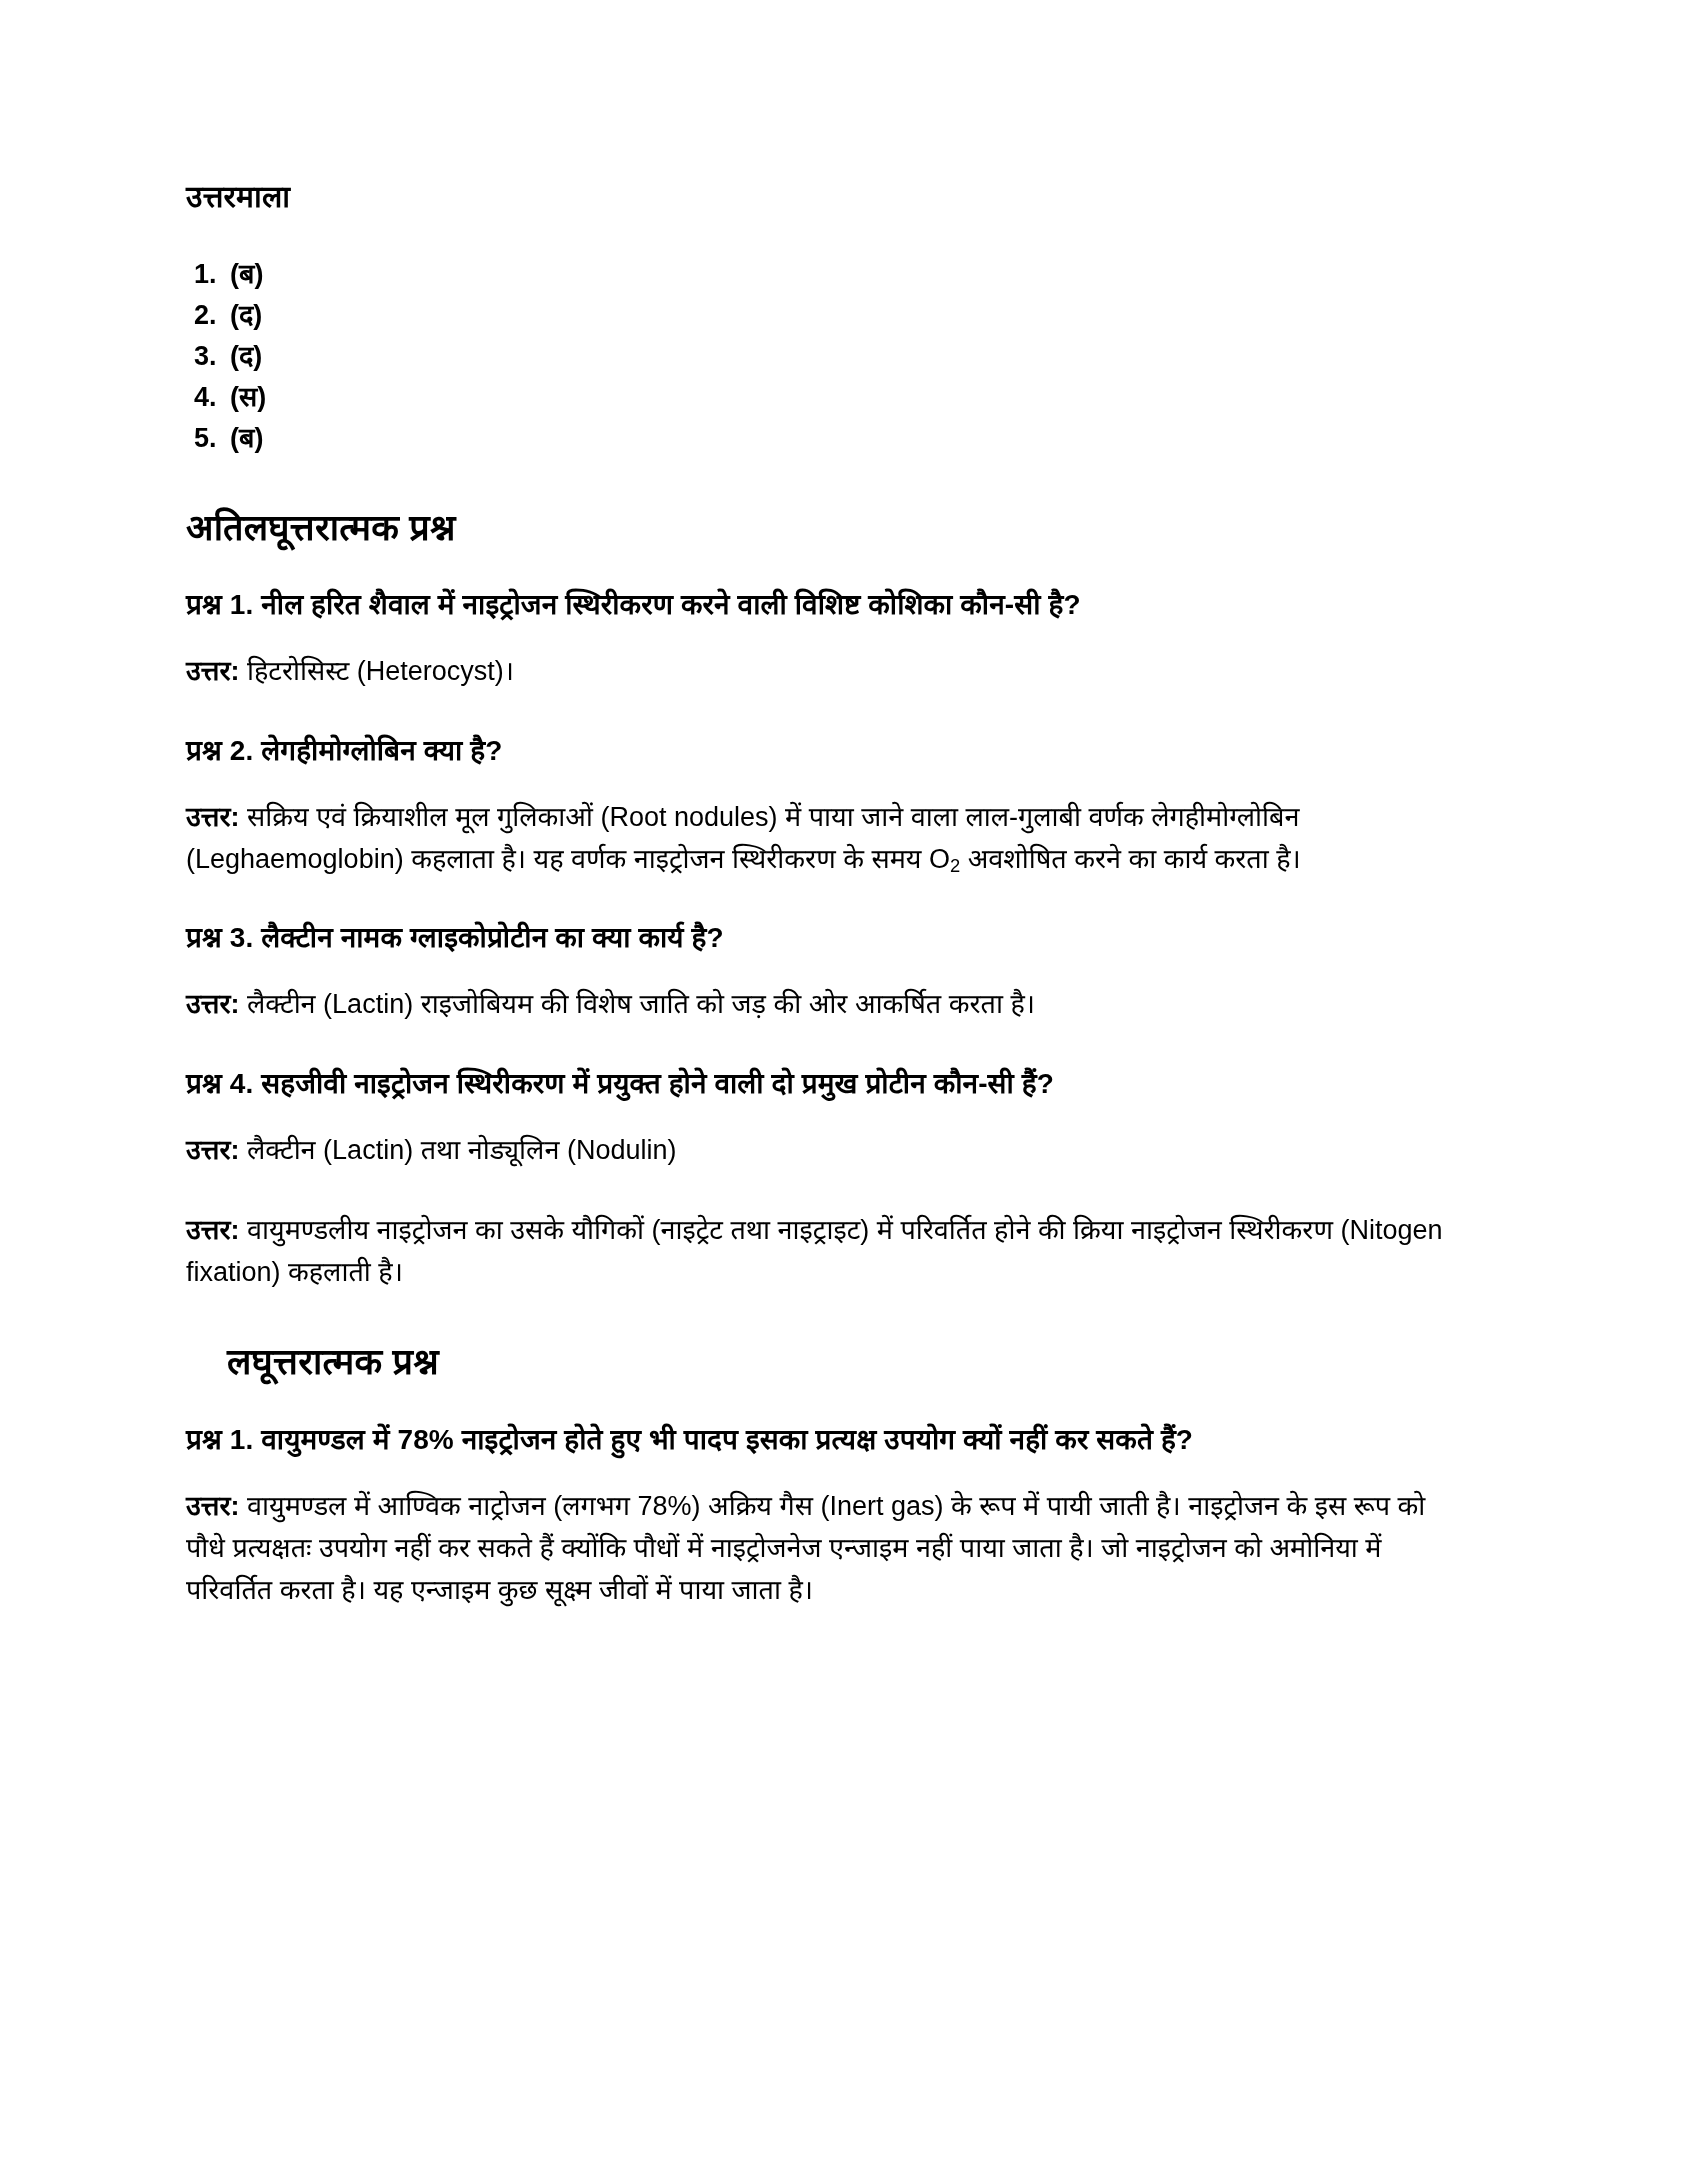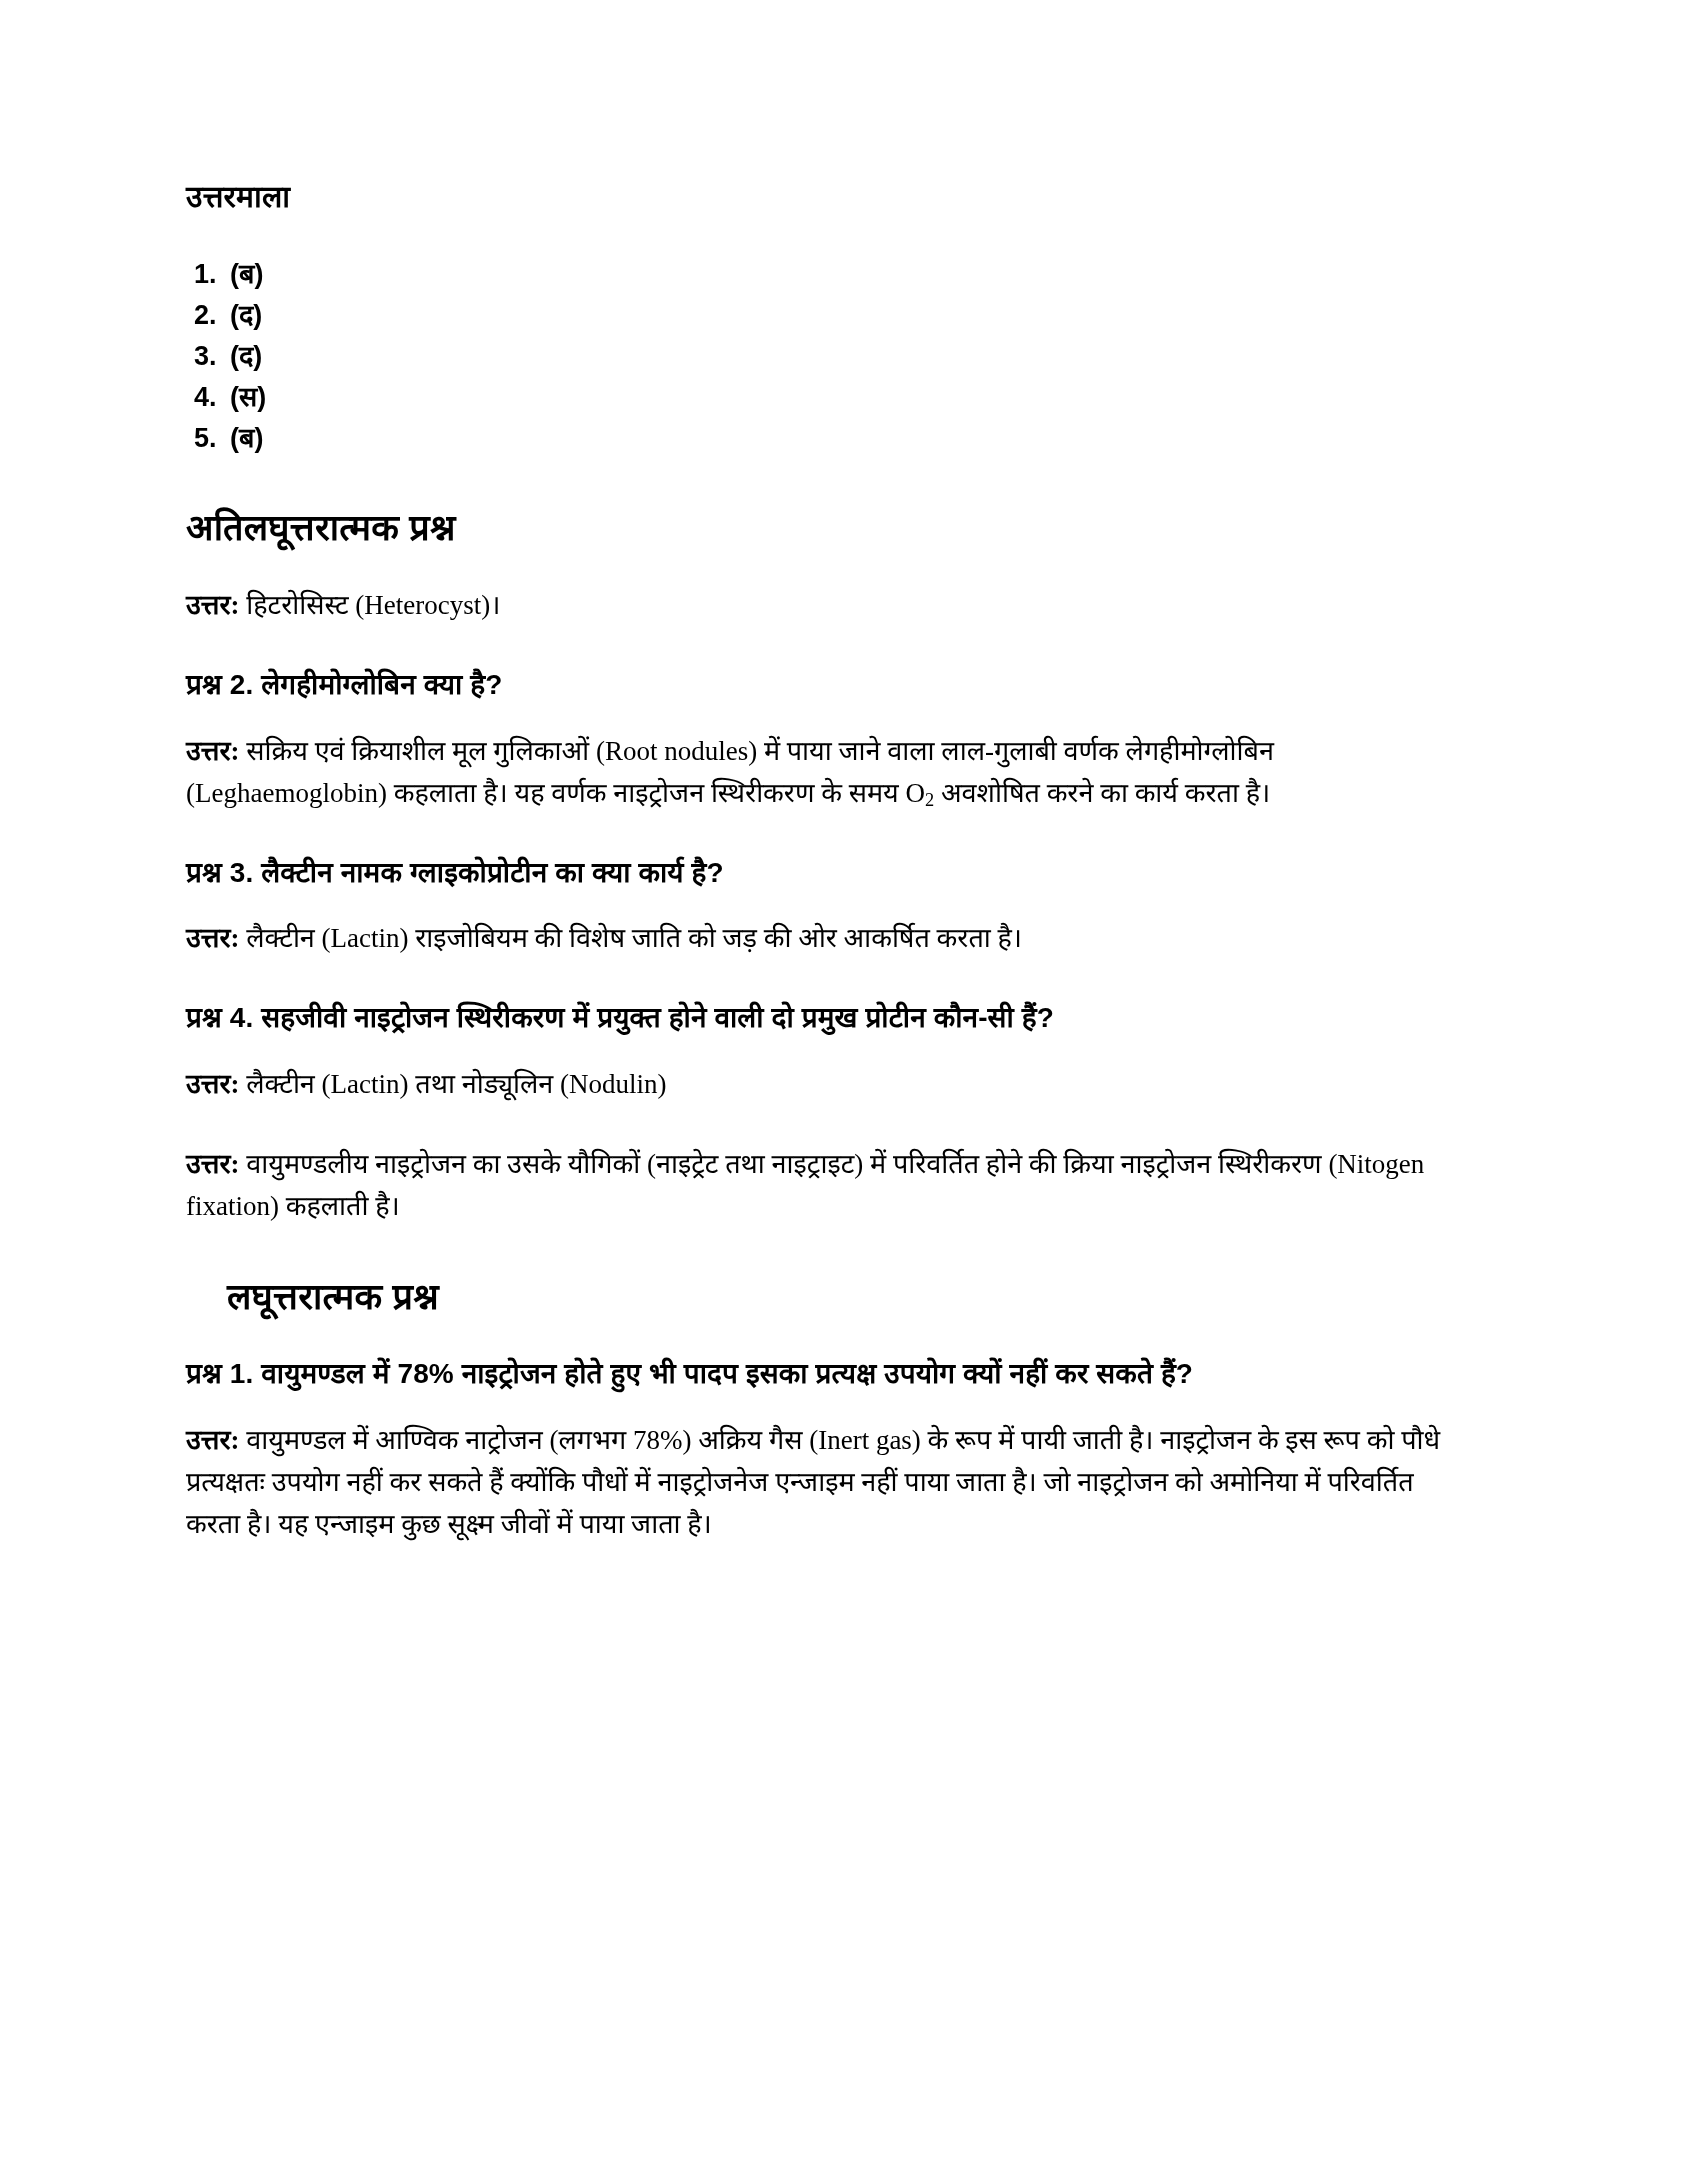--- a/index.html
+++ b/index.html
@@ -73,21 +73,21 @@
   }
   .question {
     font-family: "Liberation Sans", "DejaVu Sans", sans-serif;
     font-weight: bold;
     font-size: 28px;
     line-height: 1.42;
     margin: 0 0 26px 0;
     letter-spacing: 0.1px;
   }
   .answer {
-    font-family: Liberation Serif, serif;
+    font-family: Liberation Sans, sans-serif;
     font-weight: normal;
     font-size: 27px;
     line-height: 1.55;
     margin: 0 0 38px 0;
     text-align: left;
   }
   .answer .ans-label {
     font-weight: bold;
   }
   .answer sub {
@@ -106,20 +106,21 @@
     <li><span class="opt">(ब)</span></li>
     <li><span class="opt">(द)</span></li>
     <li><span class="opt">(द)</span></li>
     <li><span class="opt">(स)</span></li>
     <li><span class="opt">(ब)</span></li>
   </ol>
 
   <h2 class="section-heading">अतिलघूत्तरात्मक प्रश्न</h2>
 
   <div class="qa-block">
+    <p class="question">प्रश्न 1. नील हरित शैवाल में नाइट्रोजन स्थिरीकरण करने वाली विशिष्ट कोशिका कौन-सी है?</p>
     <p class="answer"><span class="ans-label">उत्तर:</span><span> हिटरोसिस्ट (Heterocyst)।</span></p>
   </div>
 
   <div class="qa-block">
     <p class="question">प्रश्न 2. लेगहीमोग्लोबिन क्या है?</p>
     <p class="answer"><span class="ans-label">उत्तर:</span><span> सक्रिय एवं क्रियाशील मूल गुलिकाओं (Root nodules) में पाया जाने वाला लाल-गुलाबी वर्णक लेगहीमोग्लोबिन (Leghaemoglobin) कहलाता है। यह वर्णक नाइट्रोजन स्थिरीकरण के समय O</span><sub>2</sub><span> अवशोषित करने का कार्य करता है।</span></p>
   </div>
 
   <div class="qa-block">
     <p class="question">प्रश्न 3. लैक्टीन नामक ग्लाइकोप्रोटीन का क्या कार्य है?</p>

